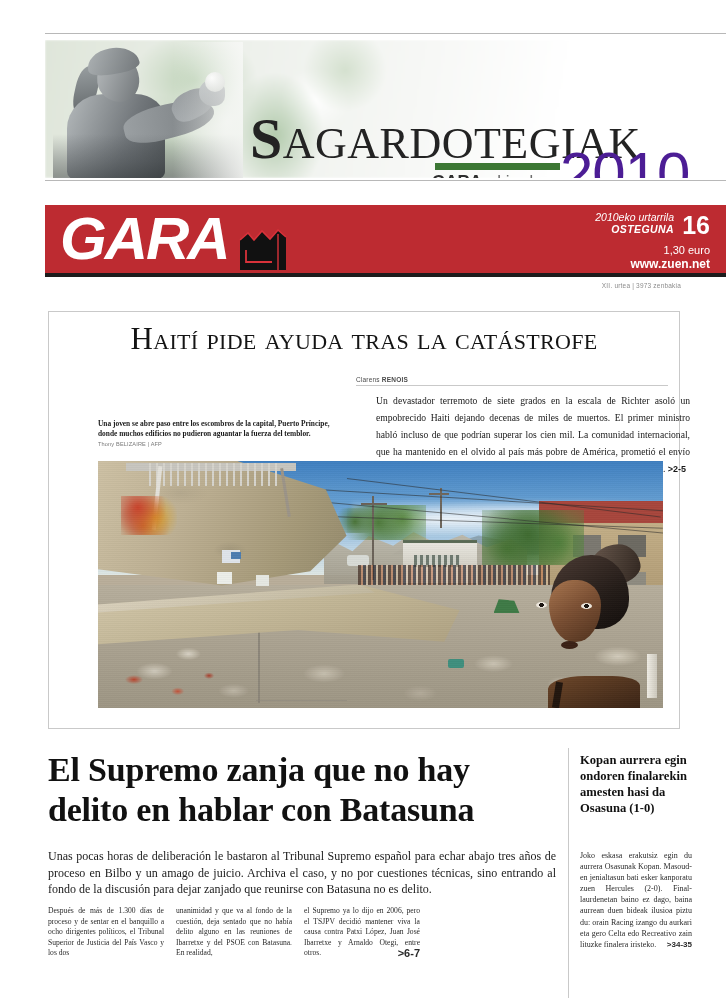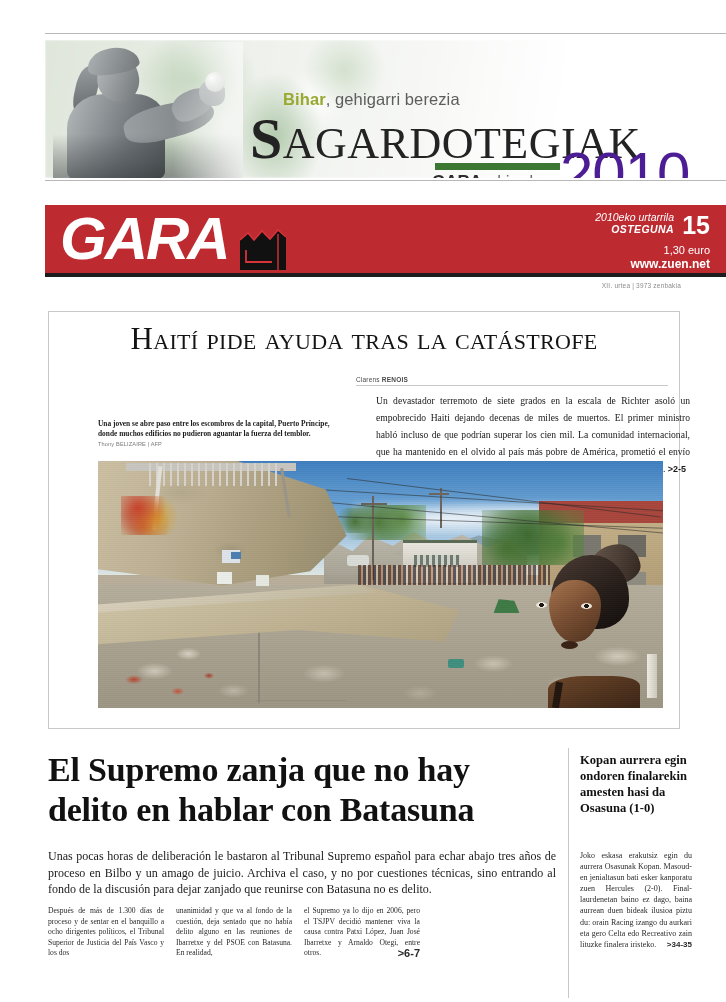--- a/index.html
+++ b/index.html
@@ -624,44 +624,41 @@
     <div class="fig-part" id="fig-forearm"></div>
     <div class="fig-part" id="fig-head"></div>
     <div class="fig-part" id="fig-scarf"></div>
     <div class="fig-part" id="fig-hand"></div>
     <div class="fig-part" id="fig-ball"></div>
     <div class="fig-part" id="fig-shade"></div>
     <div id="banner-figure-fade"></div>
   </div>
 
   <div id="banner-text">
-    <div id="bihar-line">
-      <span class="bihar-strong">Bihar</span><span>, gehigarri berezia</span>
-    </div>
     <div id="sagardotegiak">
       <span class="cap-first">S</span><span class="rest">AGARDOTEGIAK</span>
     </div>
     <div id="green-bar"></div>
     <div id="gararekin">
       <span class="gara-bold">GARA</span><span>rekin doan</span>
     </div>
     <div id="year-2010">2010</div>
   </div>
 </div>
 
 <div id="banner-rule"></div>
 
 <div id="masthead">
   <div id="gara-wordmark">GARA</div>
 
   <div class="date-block" style="right:52px;font-style:italic;">
     <div class="dt-line1">2010eko urtarrila</div>
     <div class="dt-line2">OSTEGUNA</div>
   </div>
-  <div id="date-number">15</div>
+  <div id="date-number">16</div>
 
   <div id="price-block">
     <div class="pr-price">1,30 euro</div>
     <div class="pr-web">www.zuen.net</div>
   </div>
 </div>
 
 <svg id="gara-logo-mark" viewBox="0 0 54 44">
   <path d="M2 12 L10 5 L16 12 L24 3 L32 11 L40 2 L48 9 L48 42 L2 42 Z" fill="#111111"></path>
   <path d="M2 12 L10 5 L16 12 L24 3 L32 11 L40 2 L48 9" fill="none" stroke="#d8323a" stroke-width="1.6"></path>

